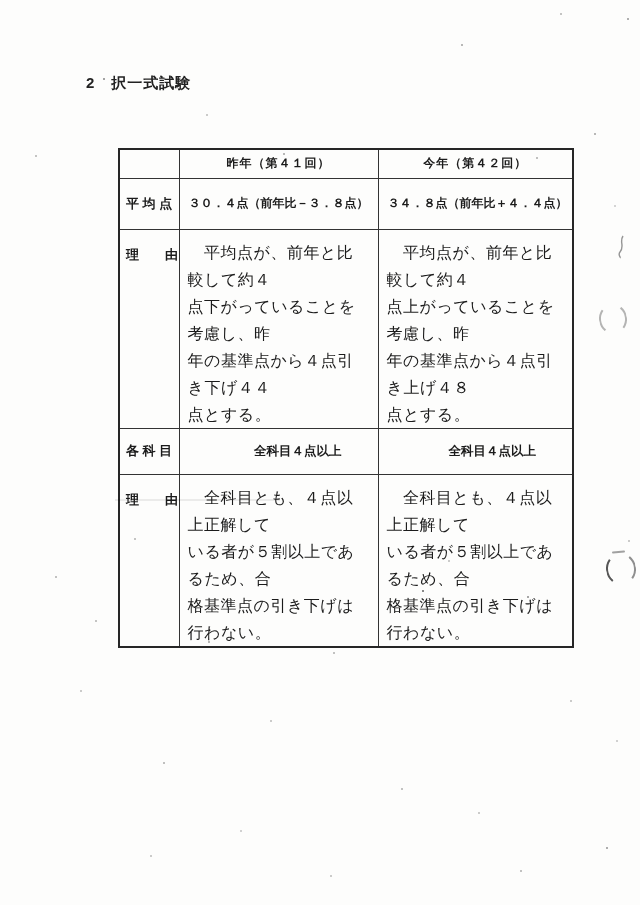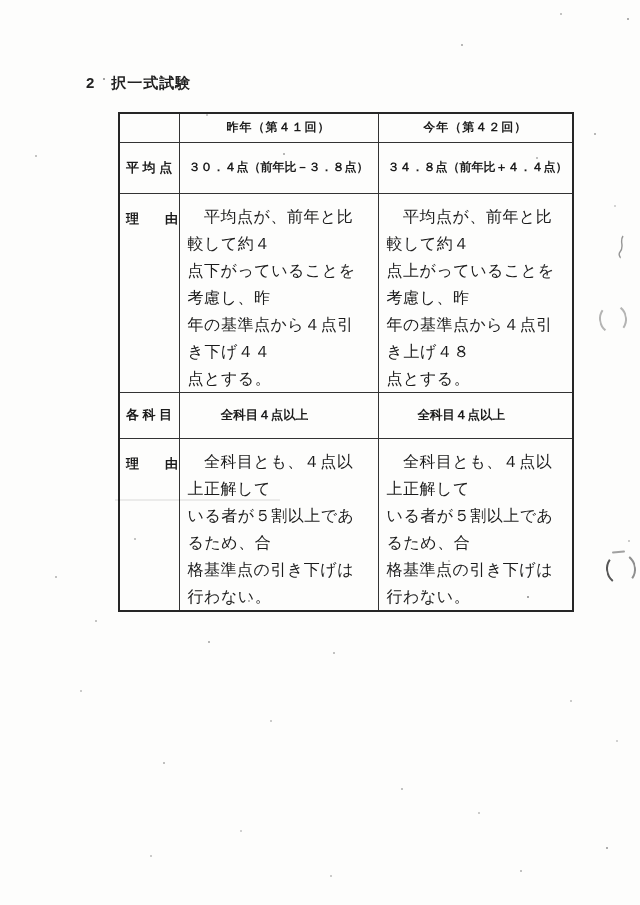--- a/index.html
+++ b/index.html
@@ -35,20 +35,21 @@
     position: absolute;
     left: 118px;
     top: 112px;
     width: 454px;
     border-collapse: collapse;
     table-layout: fixed;
     color: #1b1b1b;
   }
   .exam-table, .exam-table td {
     border: 1.4px solid #333;
+    margin-top: 36px;
   }
   .exam-table { border: 2px solid #262626; }
   .exam-table td {
     padding: 0;
     overflow: hidden;
     vertical-align: middle;
   }
   tr.dashed-bottom td { border-bottom: 1.4px dashed #4a4a4a; }
 
   .cell-head {
@@ -77,21 +78,21 @@
     vertical-align: top;
     padding: 9px 8px 0 8px !important;
     font-size: 16px;
     line-height: 27px;
     letter-spacing: 0.5px;
     white-space: pre-line;
   }
   .cell-split { vertical-align: middle; }
   .split-inner {
     display: flex;
-    justify-content: center;
+    justify-content: flex-end;
     padding: 0 36px 0 8px;
     font-family: "Liberation Sans", sans-serif;
     font-weight: bold;
     font-size: 12.5px;
   }
 
   
   .artifact { position: absolute; pointer-events: none; }
   .ring-open {
     border: 2px solid rgba(90,90,90,0.45);

